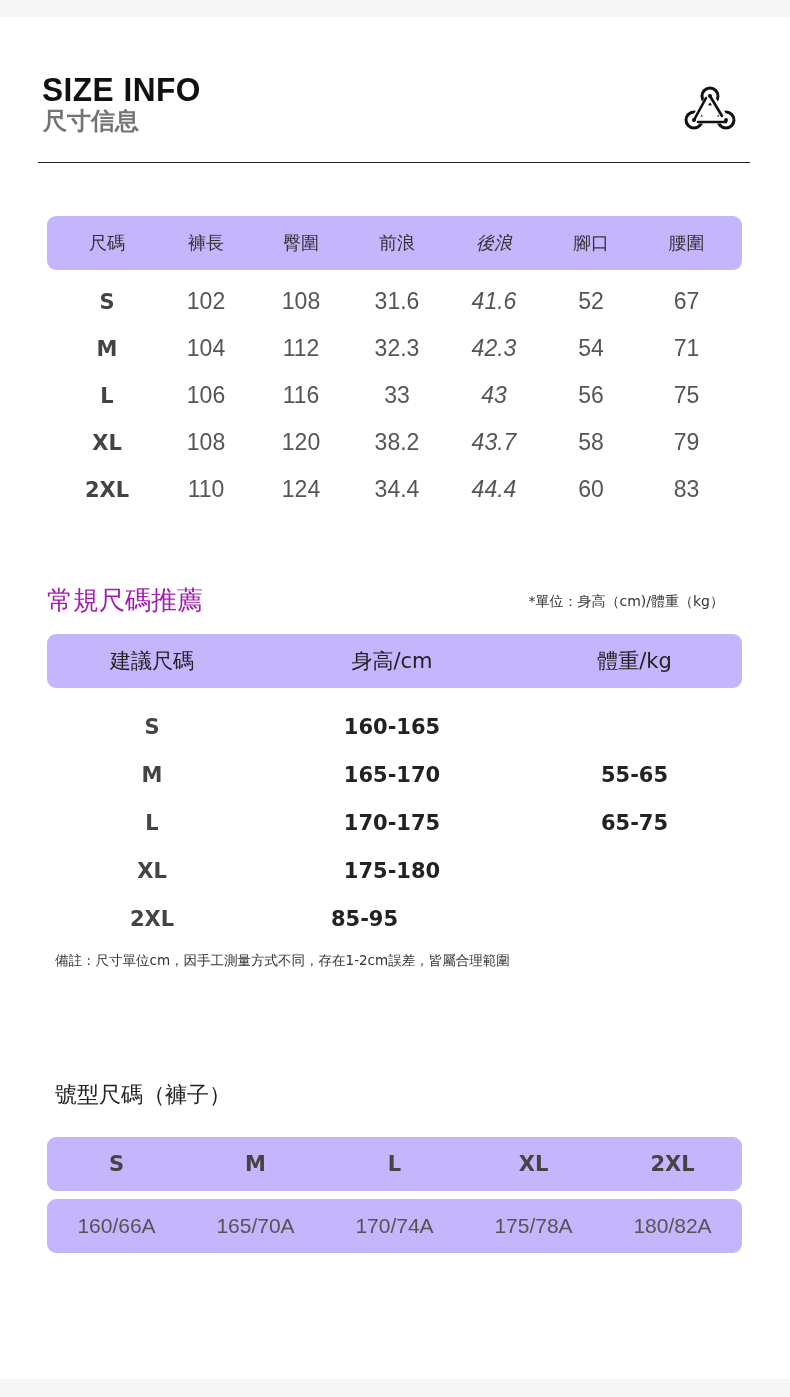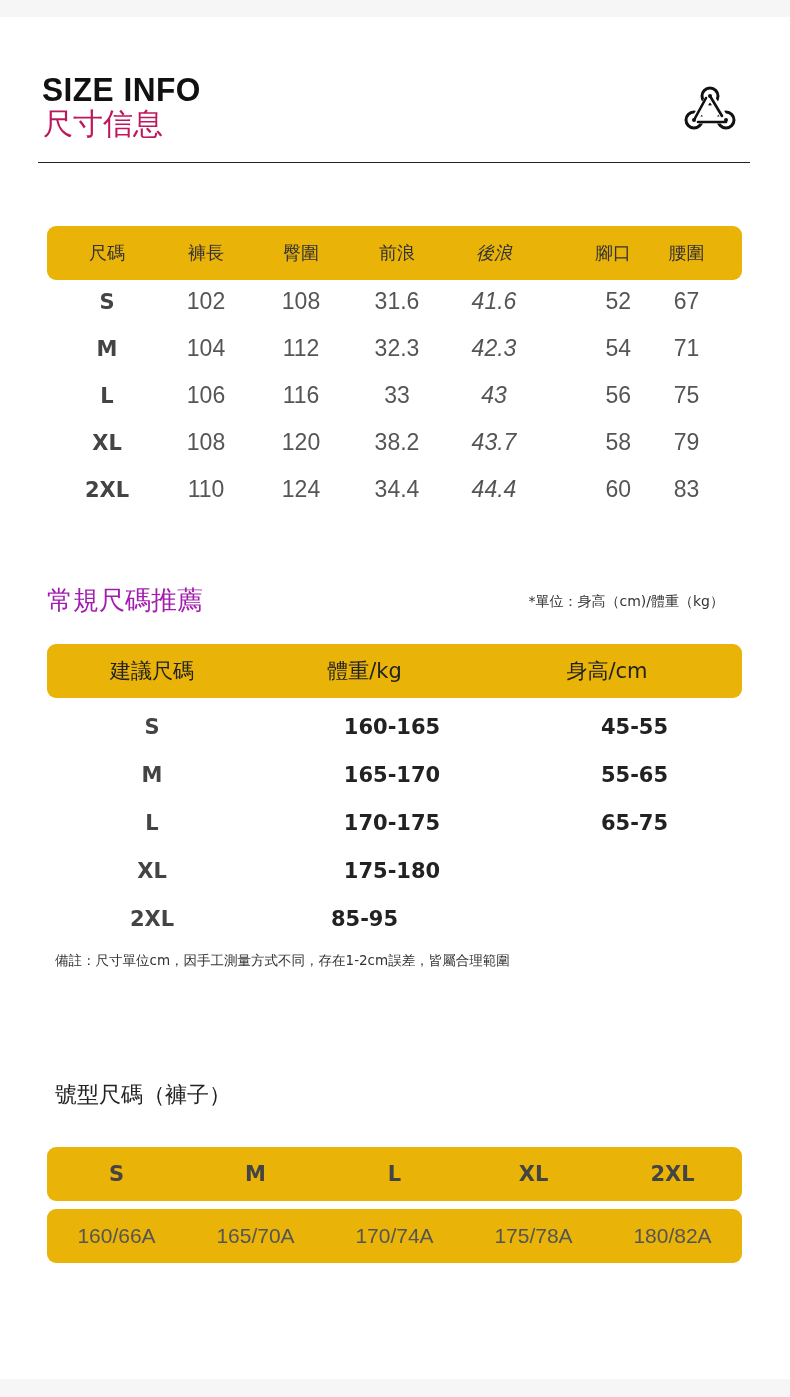--- a/index.html
+++ b/index.html
@@ -3,40 +3,40 @@
 <meta charset="utf-8">
 <style>
   * { box-sizing: border-box; margin: 0; padding: 0; }
   html, body { width: 790px; height: 1397px; background: #ffffff; overflow: hidden; }
   body { position: relative; font-family: "DejaVu Sans", "Liberation Sans", sans-serif; color: #222; }
 
   .top-band { position: absolute; left: 0; top: 0; width: 790px; height: 17px; background: #f6f6f6; }
   .bottom-band { position: absolute; left: 0; top: 1379px; width: 790px; height: 18px; background: #f6f6f6; }
 
   .title-en { position: absolute; left: 42px; top: 72px; font-family: "Liberation Sans", sans-serif; font-weight: 700; font-size: 34px; letter-spacing: 0.5px; color: #111; line-height: 1; transform: scaleX(0.93); transform-origin: left; }
-  .title-zh { position: absolute; left: 43px; top: 109px; font-size: 30px; color: #be185d; line-height: 1; }
+  .title-zh { position: absolute; left: 43px; top: 109px; font-size: 24px; color: #737373; line-height: 1; font-weight: bold; }
   .logo-icon { position: absolute; left: 682px; top: 84px; width: 56px; height: 50px; }
   .divider { position: absolute; left: 38px; top: 162px; width: 712px; height: 1px; background: #222; }
 
-  .bar { position: absolute; left: 47px; width: 695px; background: #eab308; border-radius: 9px; display: flex; align-items: center; margin-top: 10px; }
+  .bar { position: absolute; left: 47px; width: 695px; background: #c4b5fd; border-radius: 9px; display: flex; align-items: center; }
   .cell { text-align: center; }
 
   
   .t1-head { top: 216px; height: 54px; }
   .t1-head .cell { font-size: 18px; color: #333; }
   .t1-rows { position: absolute; left: 47px; top: 278px; width: 695px; }
   .t1-row { display: flex; height: 47px; align-items: center; }
   .t1-row .cell { font-size: 23px; color: #555; font-family: "Liberation Sans", sans-serif; }
   .t1-row .cell.size { font-weight: 700; color: #444; font-family: "DejaVu Sans", sans-serif; font-size: 21px; }
   .c1 { width: 120px; } 
   .c2 { width: 78px; }  
   .c3 { width: 112px; } 
   .c4 { width: 80px; }  
   .c5 { width: 114px; font-style: italic; } 
-  .c6 { width: 80px; text-align: right; }  
+  .c6 { width: 80px; }  
   .c7 { width: 111px; } 
 
   
   .sec2-title { position: absolute; left: 47px; top: 585px; font-size: 26px; color: #a21caf; line-height: 1.2; }
   .sec2-unit { position: absolute; right: 66px; top: 593px; font-size: 14px; color: #333; line-height: 1.2; }
   .t2-head { top: 634px; height: 54px; }
   .t2-head .cell { font-size: 21px; color: #222; }
   .t2-rows { position: absolute; left: 47px; top: 703px; width: 695px; }
   .t2-row { display: flex; height: 48px; align-items: center; }
   .t2-row .cell { font-size: 21px; font-weight: 700; color: #222; }
@@ -140,28 +140,27 @@
     <div class="cell c5">44.4</div>
     <div class="cell c6">60</div>
     <div class="cell c7">83</div>
   </div>
 </div>
 
 <div class="sec2-title">常規尺碼推薦</div>
 <div class="sec2-unit">*單位：身高（cm)/體重（kg）</div>
 <div class="bar t2-head">
   <div class="cell d1">建議尺碼</div>
+  <div class="cell d2">身高/cm</div>
   <div class="cell d3">體重/kg</div>
-  <div class="cell d2">身高/cm</div>
 </div>
 <div class="t2-rows">
   <div class="t2-row">
     <div class="cell d1 size">S</div>
     <div class="cell d2">160-165</div>
-    <div class="cell d3">45-55</div>
   </div>
   <div class="t2-row">
     <div class="cell d1 size">M</div>
     <div class="cell d2">165-170</div>
     <div class="cell d3">55-65</div>
   </div>
   <div class="t2-row">
     <div class="cell d1 size">L</div>
     <div class="cell d2">170-175</div>
     <div class="cell d3">65-75</div>

